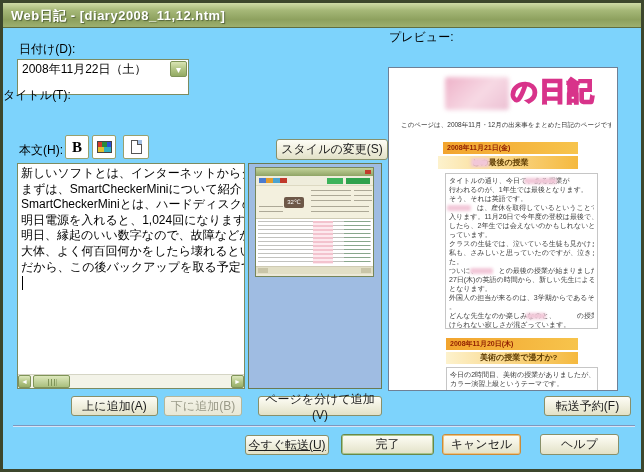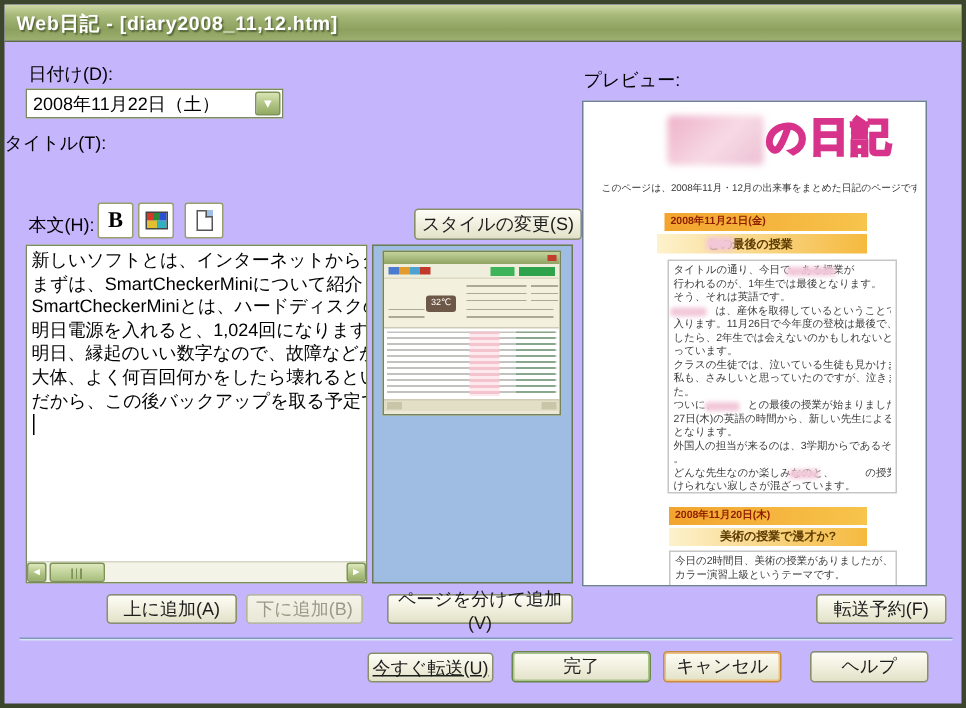--- a/index.html
+++ b/index.html
@@ -1,45 +1,45 @@
 <!DOCTYPE html>
 <html><head>
 <meta charset="utf-8">
 <style>
   * { margin:0; padding:0; box-sizing:border-box; }
   html,body { background:#d4d0c8; }
   body { font-family:"Liberation Sans","DejaVu Sans",sans-serif; }
 
   .window {
     position:relative; width:644px; height:472px;
-    background:#c4b5fd;
+    background:#7dd3fc;
     border:3px solid #3c462c;
     overflow:hidden;
   }
   .titlebar {
     position:absolute; left:0; top:0; right:0; height:25px;
     background:linear-gradient(180deg,#cfdba6 0%,#a6b878 30%,#8da05e 70%,#9db070 100%);
     border-bottom:1px solid #5f6e41;
     color:#ffffff; font-size:13px; font-weight:bold;
     line-height:25px; padding-left:8px;
     text-shadow:1px 1px 1px #55653a;
     letter-spacing:0.5px;
   }
 
   .label { position:absolute; font-size:12px; color:#000; }
   #lbl-date    { left:16px;  top:38px; }
   #lbl-title   { left:0;  top:84px;text-align:center; }
   #lbl-body    { left:16px;  top:139px; }
-  #lbl-preview { left:386px; top:42px; }
+  #lbl-preview { left:386px; top:26px; }
 
   .field {
     position:absolute; background:#fff; border:1px solid #7c8b60;
     font-size:12px; color:#000; padding:2px 4px; line-height:15px;
   }
-  #combo-date { left:14px; top:56px; width:172px; height:20px; padding-right:20px; }
+  #combo-date { left:14px; top:56px; width:172px; height:36px; padding-right:20px; }
   .combo-btn {
     position:absolute; right:1px; top:1px; width:17px; height:16px;
     background:linear-gradient(180deg,#d9e5b4 0%,#b2c585 50%,#93aa63 100%);
     border:1px solid #7f9458; border-radius:2px;
     color:#fff; font-size:10px; text-align:center; line-height:15px;
   }
   #input-title { left:14px; top:102px; width:360px; height:20px; }
 
   
   .tool-btn {

